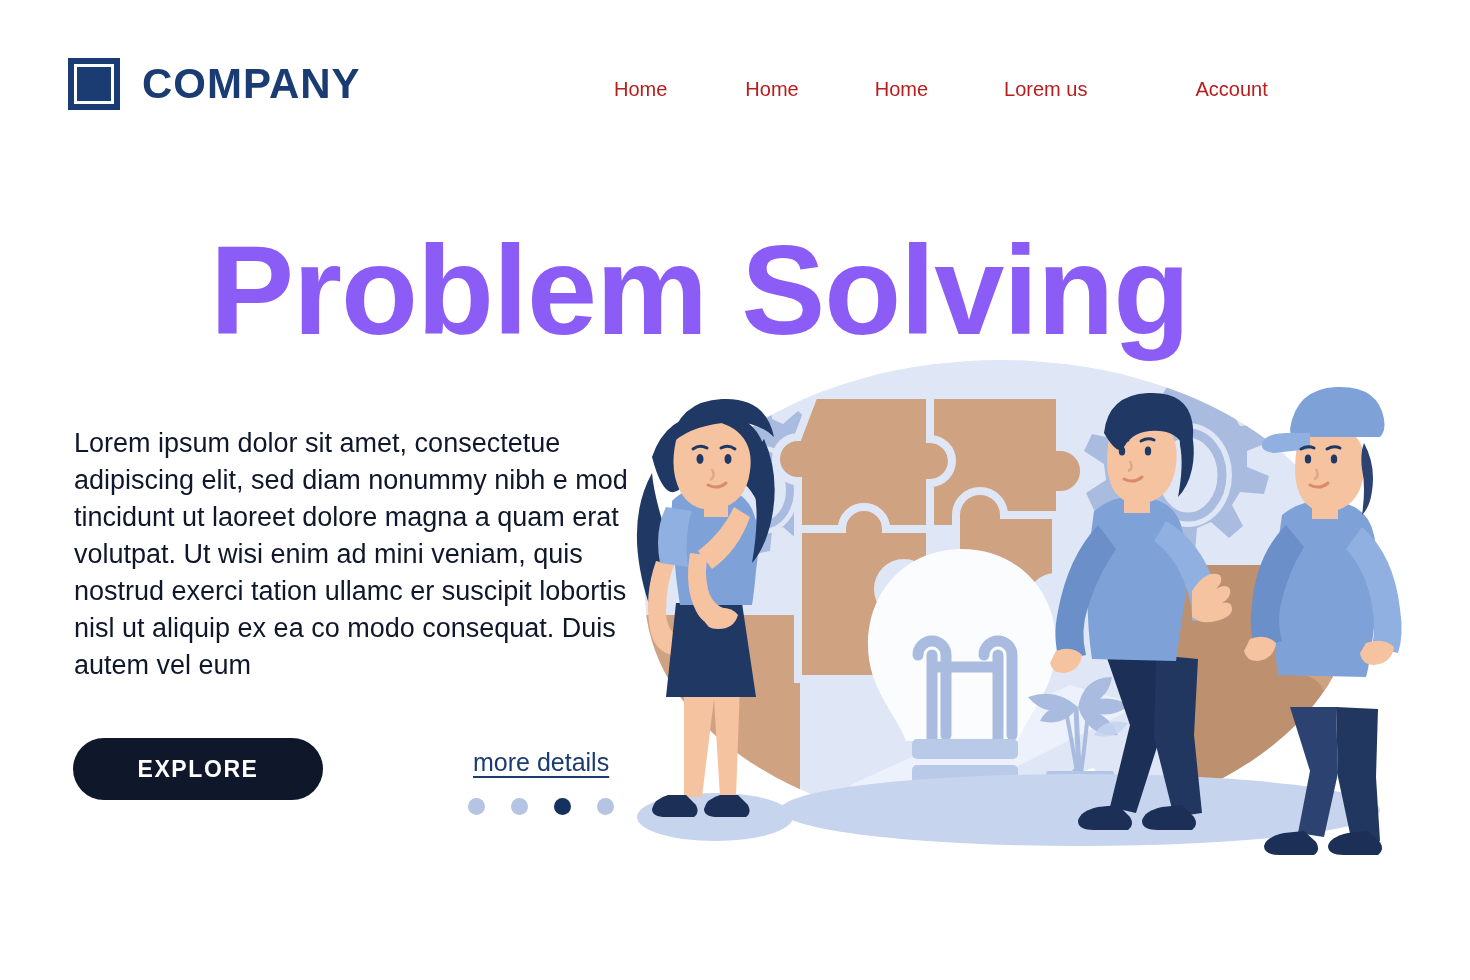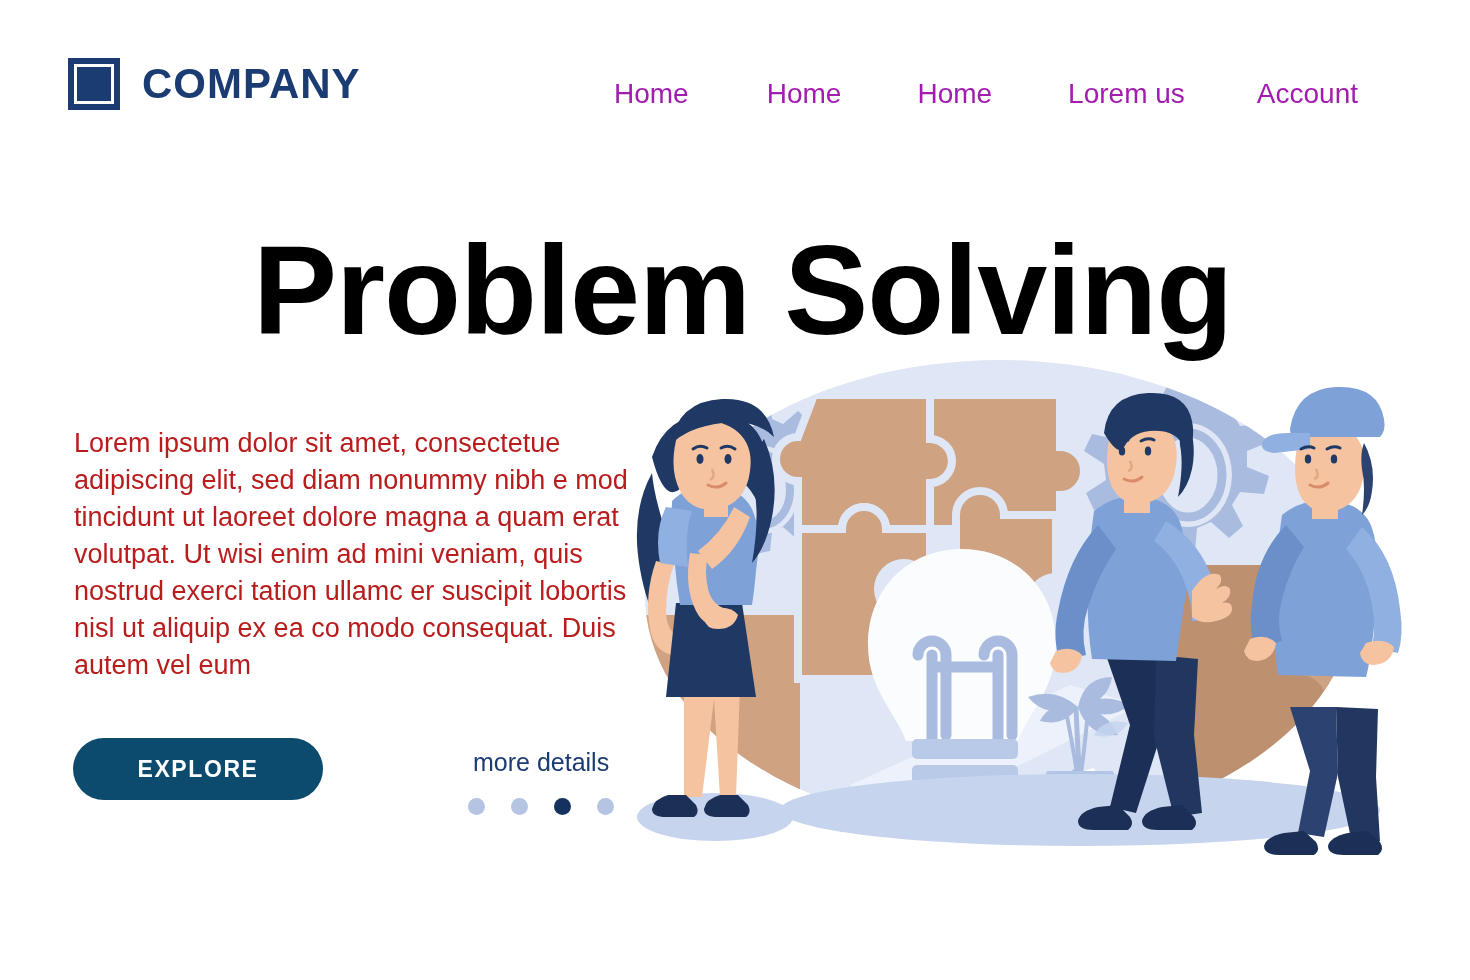--- a/index.html
+++ b/index.html
@@ -36,56 +36,55 @@
   .brand-name {
     font-size: 42px; font-weight: bold; letter-spacing: 1px;
     color: #1b3c73; font-family: "Liberation Sans", sans-serif;
   }
   .nav {
     position: absolute; left: 600px; top: 78px;
     width: 800px;
     display: flex; align-items: center;
   }
   .nav-item {
-    color: #a21caf; font-size: 28px; text-decoration: none;
+    color: #b91c1c; font-size: 20px; text-decoration: none;
     white-space: nowrap; cursor: pointer;
   }
   .nav-item:nth-child(1) { margin-left: 14px; }
   .nav-item:nth-child(2) { margin-left: 78px; }
   .nav-item:nth-child(3) { margin-left: 76px; }
   .nav-item:nth-child(4) { margin-left: 76px; }
-  .nav-item:nth-child(5) { margin-left: 72px; }
+  .nav-item:nth-child(5) { margin-left: 108px; }
 
   
   .headline {
     position: absolute; left: 210px; top: 228px;
     font-size: 126px; line-height: 1.0; font-weight: bold;
-    color: #000000; letter-spacing: -1px;
+    color: #8b5cf6; letter-spacing: -1px;
     font-family: "Liberation Sans", sans-serif;
     white-space: nowrap;
-    margin-left: 43px;
   }
   .body-copy {
     position: absolute; left: 74px; top: 425px;
     width: 560px;
     font-size: 27px; line-height: 1.37;
-    color: #b91c1c;
+    color: #0f172a;
   }
   .explore-btn {
     position: absolute; left: 73px; top: 738px;
     width: 250px; height: 62px;
-    background: #0c4a6e; border: none; border-radius: 31px;
+    background: #0f172a; border: none; border-radius: 31px;
     color: #ffffff; font-size: 23px; font-weight: bold;
     letter-spacing: 1.6px; cursor: pointer;
     font-family: "Liberation Sans", sans-serif;
   }
   .more-details {
     position: absolute; left: 473px; top: 748px;
     font-size: 25px; color: #1b3c73;
-    text-underline-offset: 5px;
+    text-decoration: underline; text-underline-offset: 5px;
     cursor: pointer;
   }
   .dots { position: absolute; left: 468px; top: 798px; display: flex; gap: 26px; }
   .dot { width: 17px; height: 17px; border-radius: 50%; background: #b4c4e2; cursor: pointer; }
   .dot.active { background: #15315e; }
 
   
   .illustration { position: absolute; left: 600px; top: 355px; width: 830px; height: 520px; }
   .illustration svg { display: block; width: 830px; height: 520px; }
 </style>

